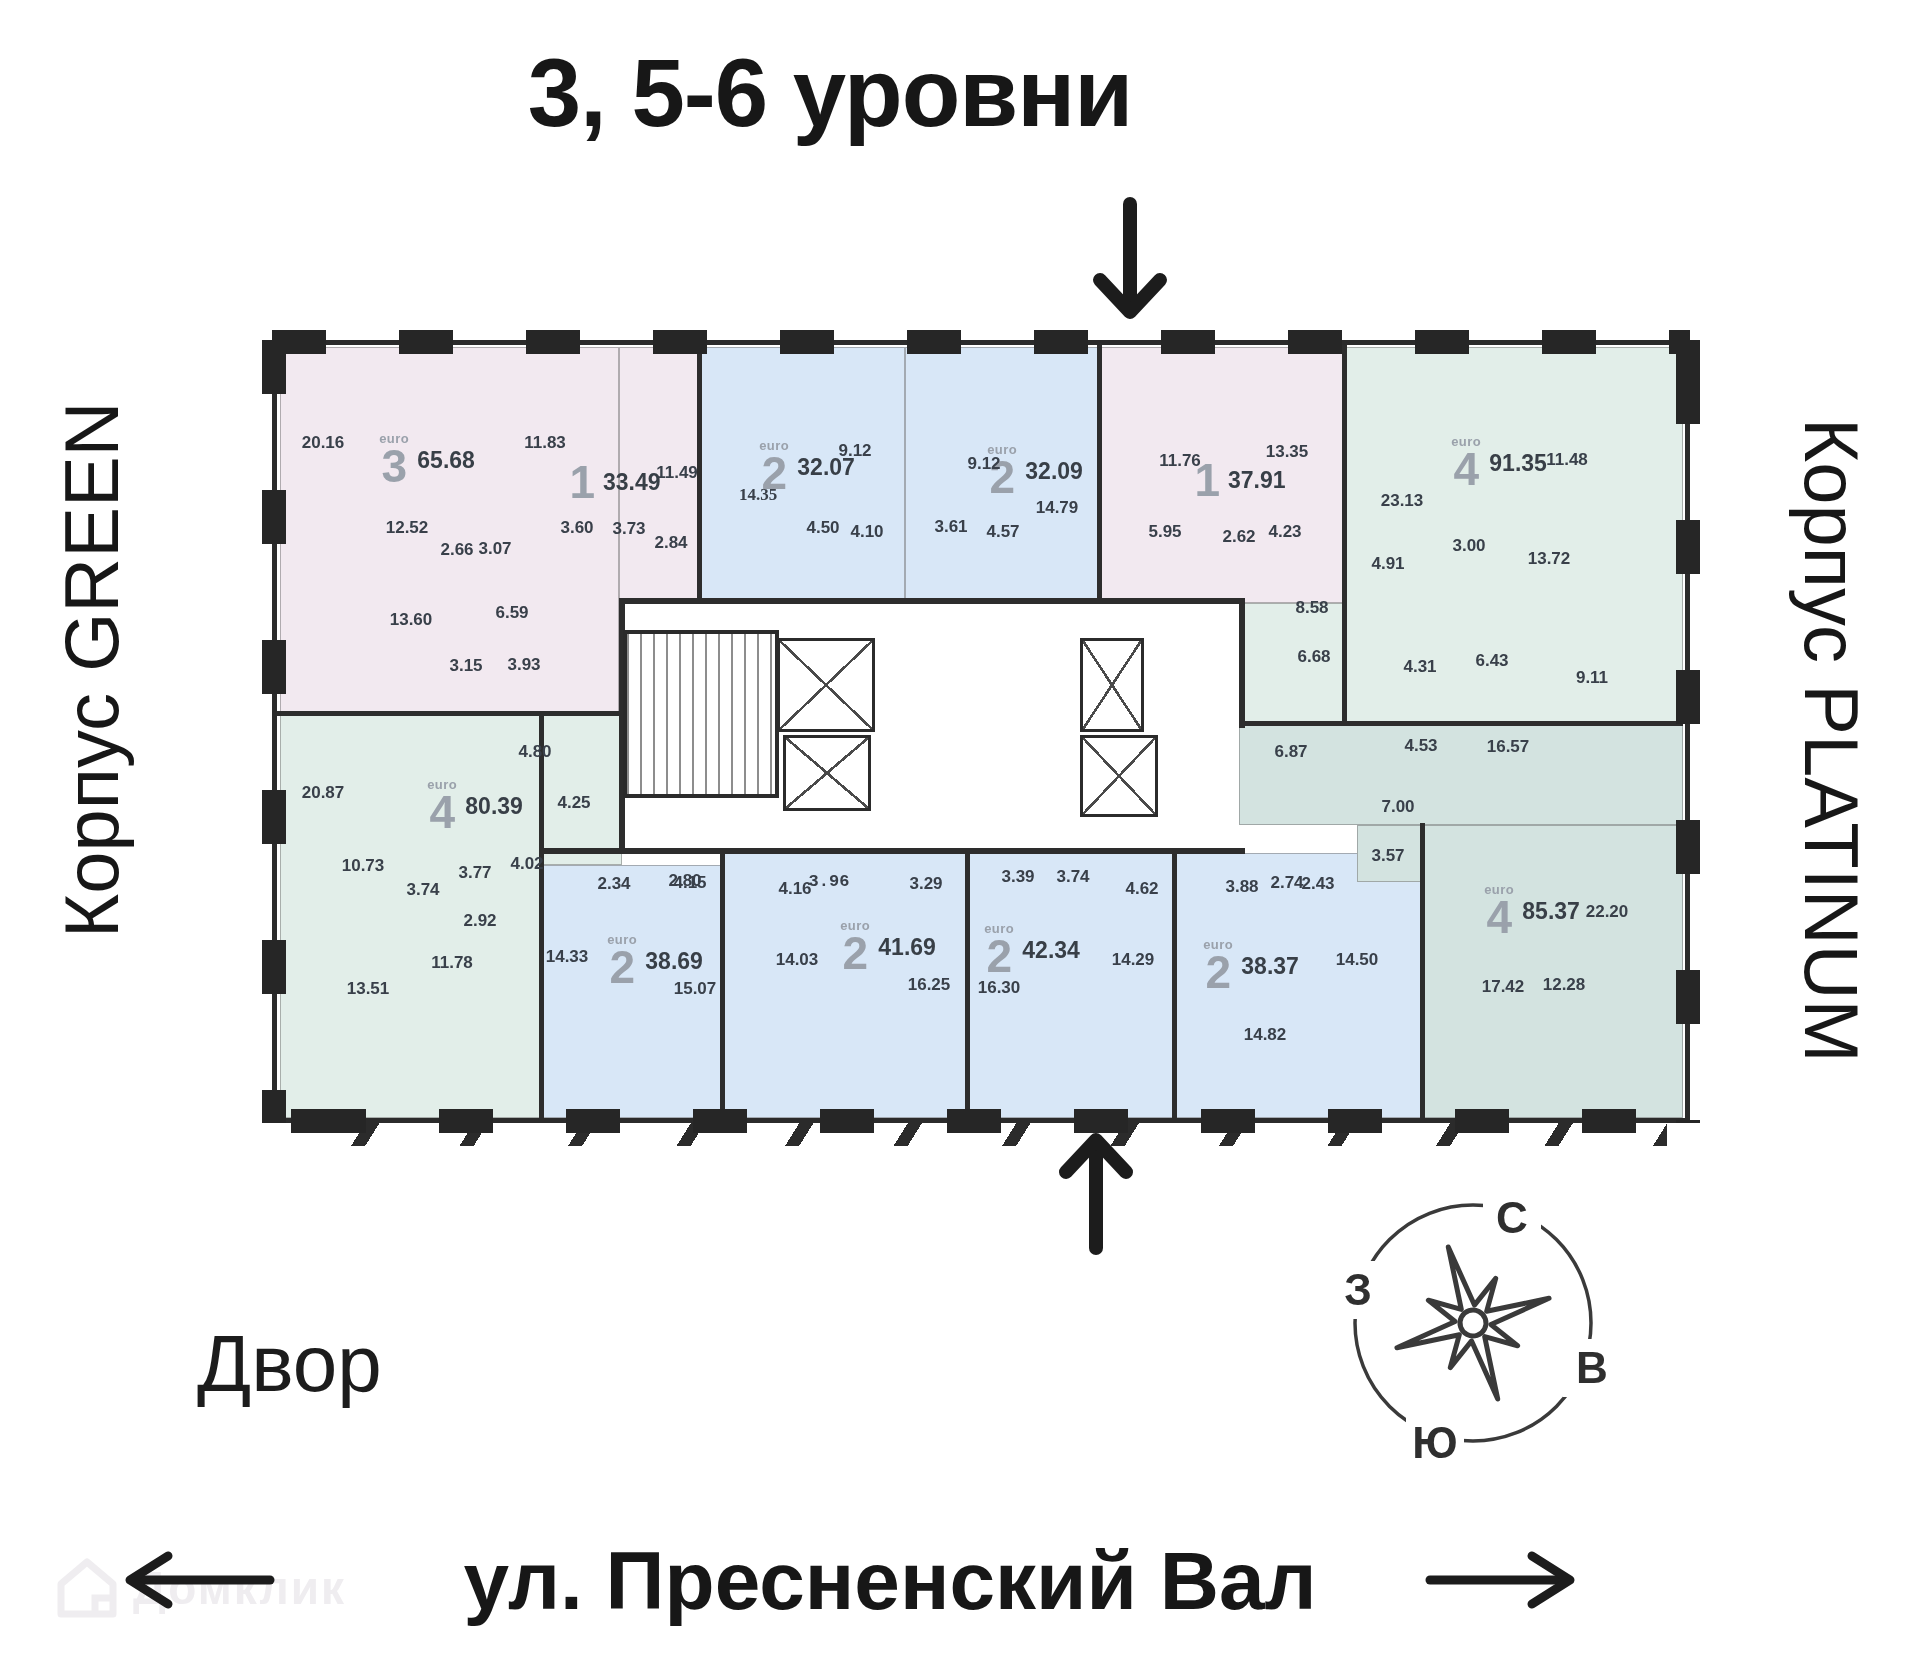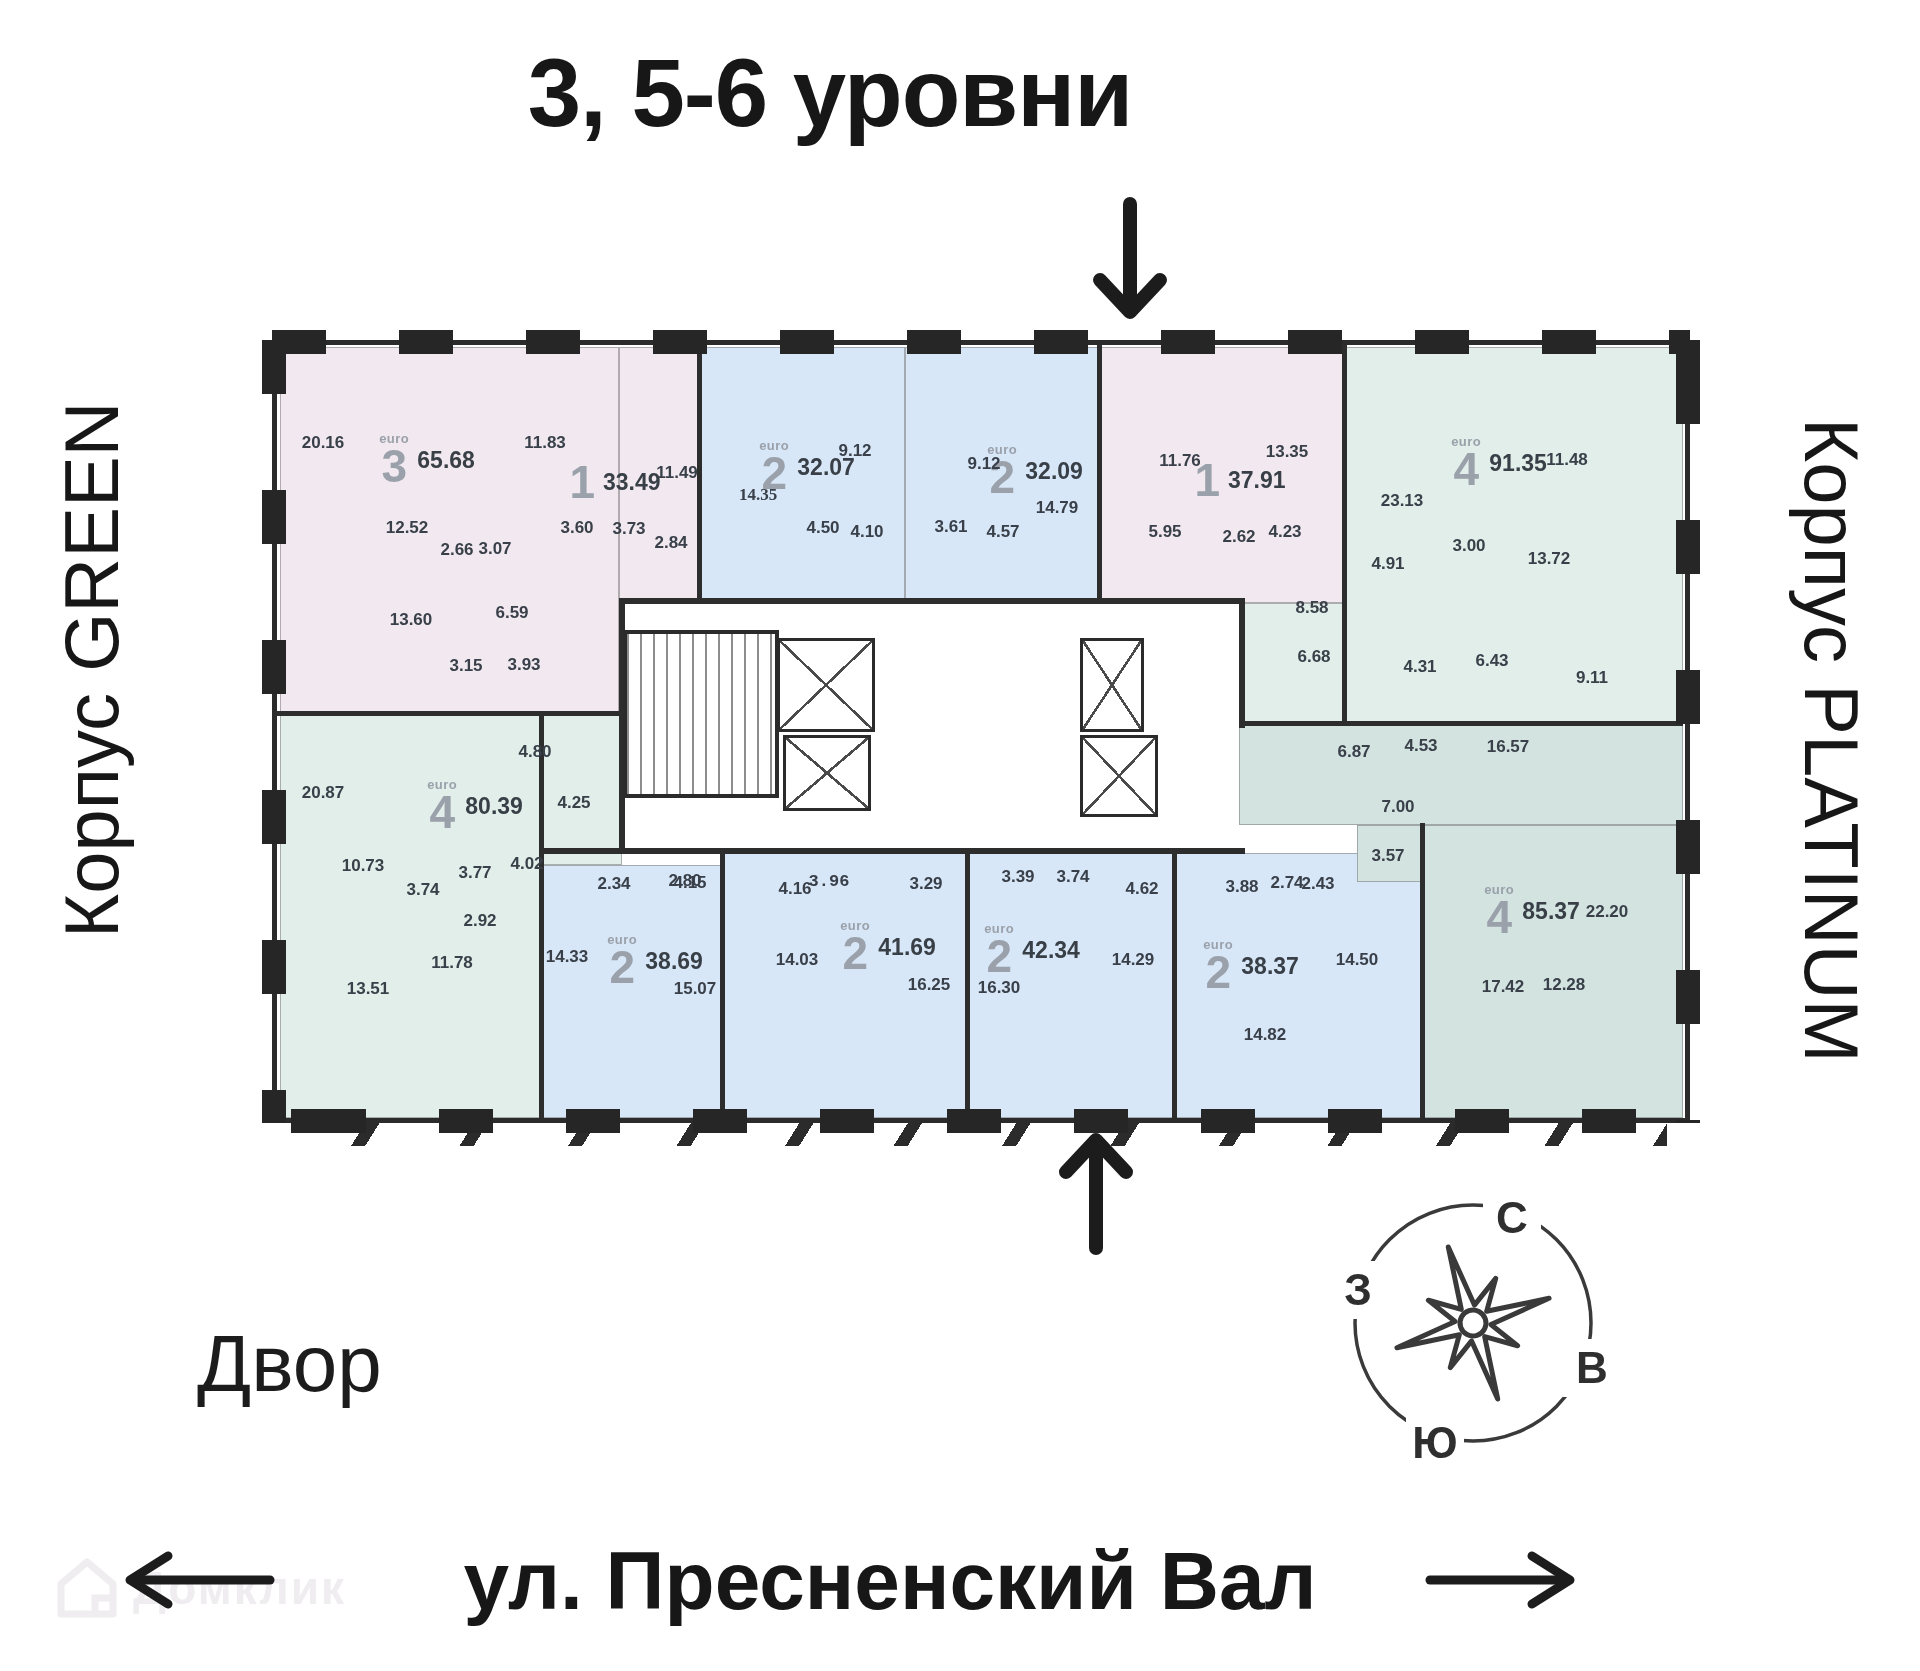--- a/index.html
+++ b/index.html
@@ -258,21 +258,21 @@
     <div class="room-label" style="left: 1041px; top: 539px;">2.43</div>
     <div class="room-label" style="left: 988px; top: 690px;">14.82</div>
     <div class="room-label" style="left: 1080px; top: 615px;">14.50</div>
     <div class="unit-label" style="left: 1255px; top: 566px;">
       <span class="u-col">
         <span class="u-euro">euro</span>
         <span class="u-num">4</span>
       </span>
       <span class="u-area">85.37</span>
     </div>
-    <div class="room-label" style="left: 1077px; top: 407px;">6.87</div>
+    <div class="room-label" style="left: 1014px; top: 407px;">6.87</div>
     <div class="room-label" style="left: 1144px; top: 401px;">4.53</div>
     <div class="room-label" style="left: 1231px; top: 402px;">16.57</div>
     <div class="room-label" style="left: 1121px; top: 462px;">7.00</div>
     <div class="room-label" style="left: 1111px; top: 511px;">3.57</div>
     <div class="room-label" style="left: 1330px; top: 567px;">22.20</div>
     <div class="room-label" style="left: 1226px; top: 642px;">17.42</div>
     <div class="room-label" style="left: 1287px; top: 640px;">12.28</div>
   </div>
 
 <svg class="abs" style="left:1056px;top:1126px" width="80" height="130" viewBox="0 0 80 130">

